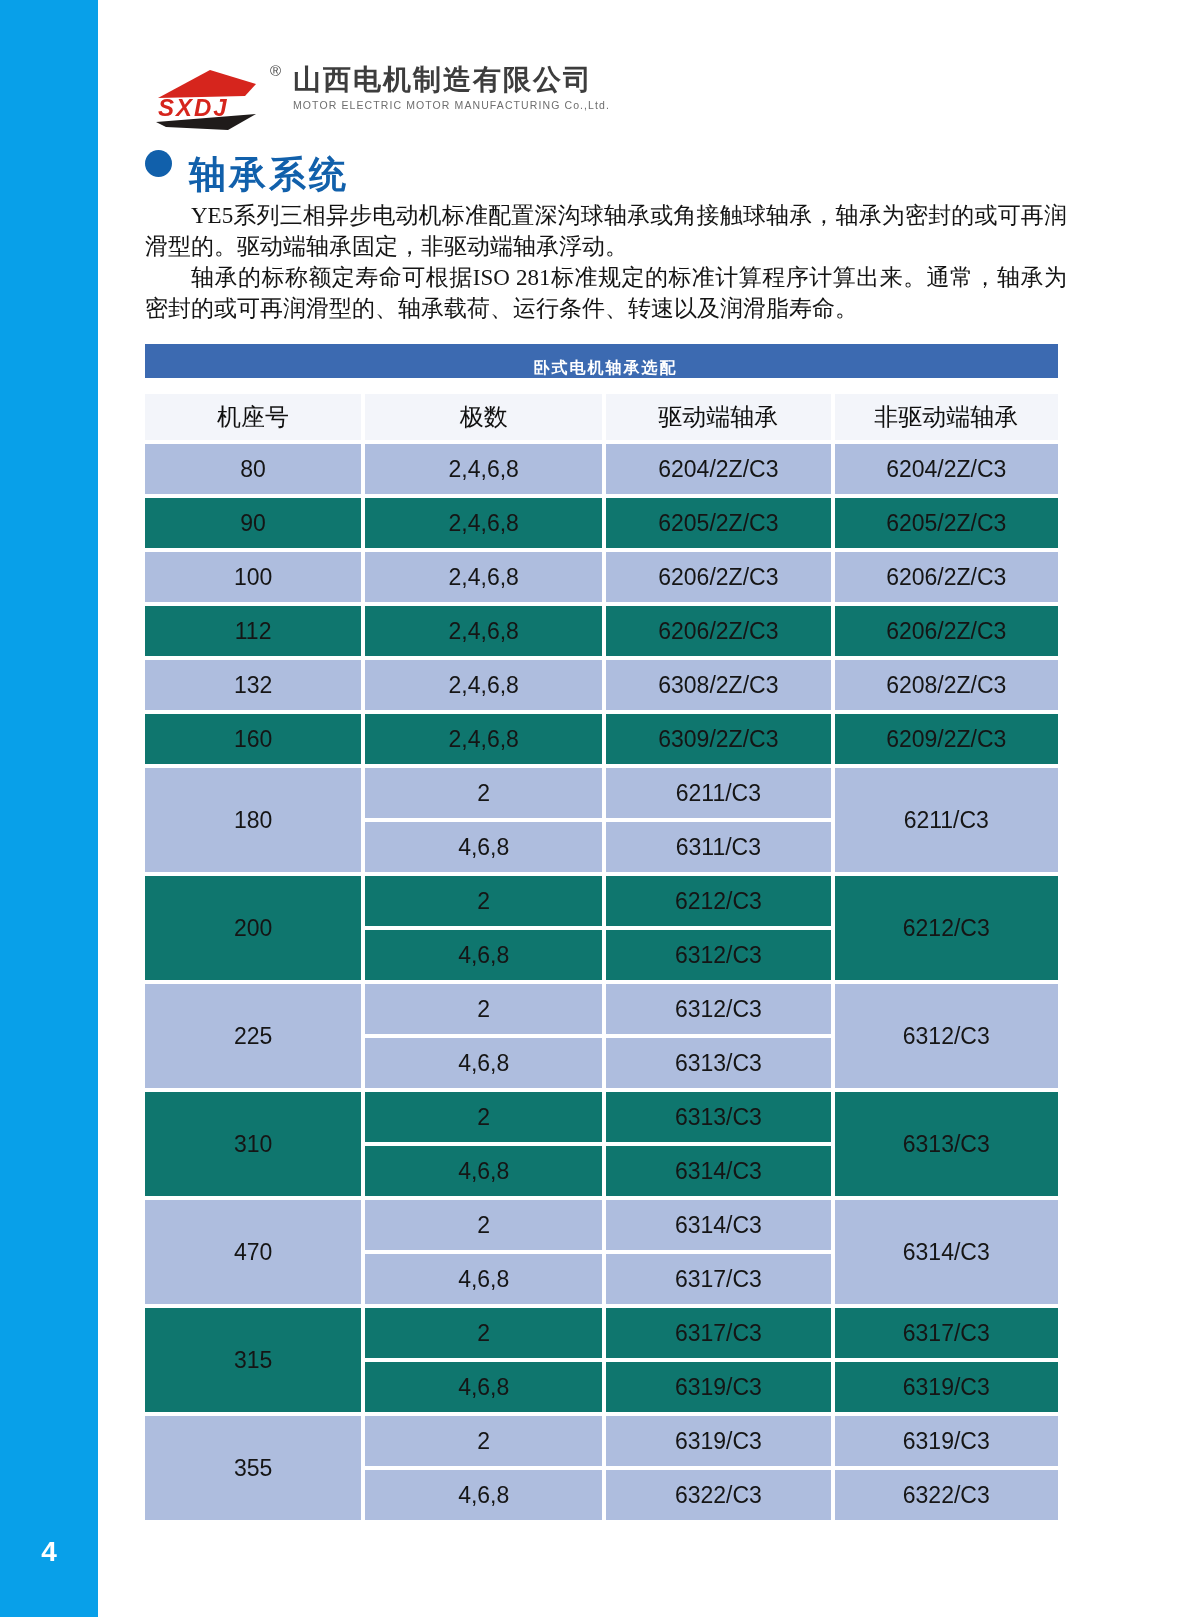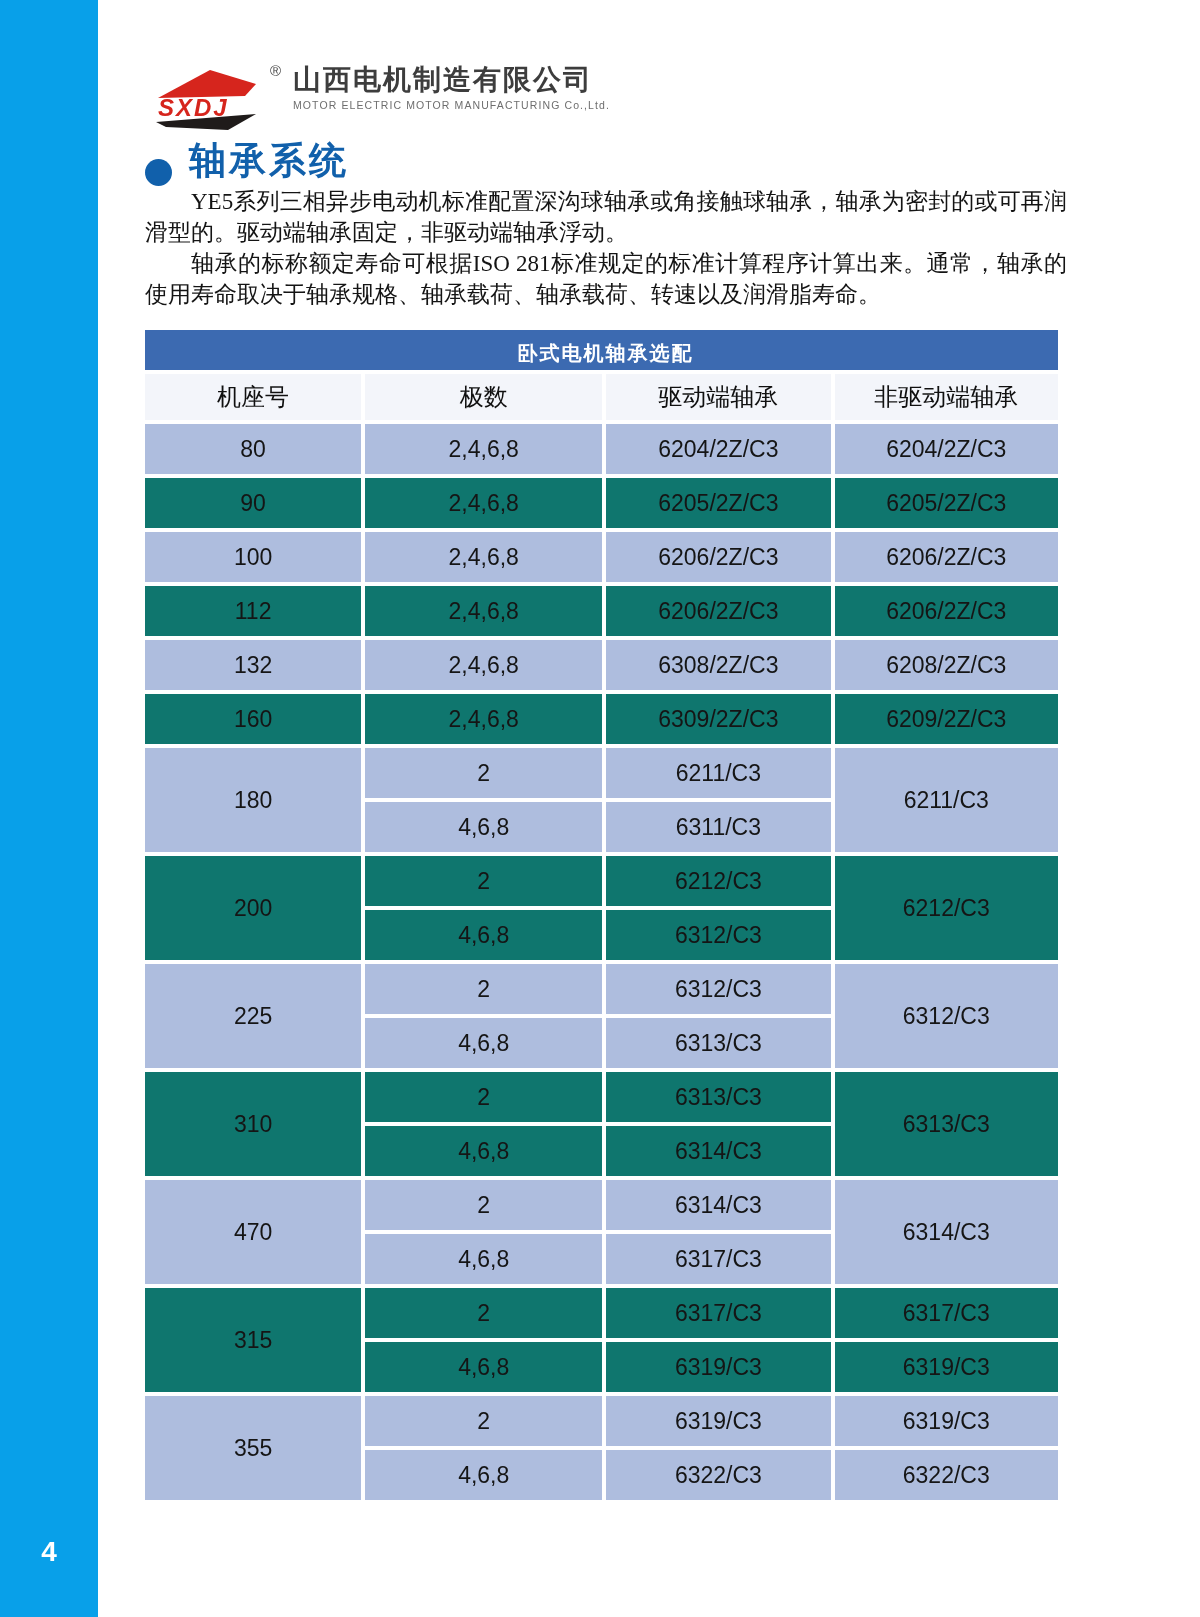--- a/index.html
+++ b/index.html
@@ -32,46 +32,46 @@
   }
   .brand-text { margin-left: 16px; }
   .brand-cn {
     font-size: 28px; font-weight: bold; color: #3d3d3d;
     letter-spacing: 2px; line-height: 1.15;
   }
   .brand-en {
     font-size: 10.5px; color: #6e6e6e; letter-spacing: 1.1px; margin-top: 3px;
   }
   
-  .section-head { margin-top: 4px; display: flex; align-items: flex-end; }
+  .section-head { margin-top: 18px; display: flex; align-items: flex-start; }
   .section-bullet {
     width: 27px; height: 27px; border-radius: 50%;
     background: #1160AB; flex: 0 0 auto;
   }
   .section-title {
     margin-left: 17px; color: #1160AB;
     font-size: 37px; font-weight: bold; letter-spacing: 3px;
   }
   
   .paras { width: 922px; }
   .para {
     font-family: "Liberation Serif", "DejaVu Serif", serif;
     font-size: 23px; line-height: 31px; color: #141414;
     text-indent: 2em; text-align: justify;
   }
   
   .table-wrap { margin-top: 20px; width: 913px; }
   .table-title {
-    height: 40px; line-height: 47px;
+    height: 34px; line-height: 47px;
     background: #3C6AB1; color: #ffffff;
-    text-align: center; font-size: 20px; font-weight: bold; letter-spacing: 2px; padding-left: 8px;
+    text-align: center; font-size: 16px; font-weight: bold; letter-spacing: 2px; padding-left: 8px;
   }
   table.bearing {
     border-collapse: separate; border-spacing: 4px;
-    width: calc(100% + 8px); margin: 0 -4px;
+    width: calc(100% + 8px); margin: 12px -4px;
     table-layout: fixed;
   }
   table.bearing td {
     text-align: center; vertical-align: middle;
     font-size: 23px; color: #151515;
     height: 50px; padding: 0 4px;
   }
   tr.head-row td {
     background: #F3F5FA; height: 46px;
     font-family: "Liberation Serif", "DejaVu Serif", serif;
@@ -103,21 +103,21 @@
     </div>
   </header>
 
   <div class="section-head">
     <span class="section-bullet"></span>
     <span class="section-title">轴承系统</span>
   </div>
 
   <div class="paras">
     <p class="para">YE5系列三相异步电动机标准配置深沟球轴承或角接触球轴承，轴承为密封的或可再润滑型的。驱动端轴承固定，非驱动端轴承浮动。</p>
-    <p class="para">轴承的标称额定寿命可根据ISO 281标准规定的标准计算程序计算出来。通常，轴承的使用寿命取决于轴承规格、轴承载荷、轴承载荷、转速以及润滑脂寿命。</p>
+    <p class="para">轴承的标称额定寿命可根据ISO 281标准规定的标准计算程序计算出来。通常，轴承为密封的或可再润滑型的、轴承载荷、运行条件、转速以及润滑脂寿命。</p>
   </div>
 
   <div class="table-wrap">
     <div class="table-title">卧式电机轴承选配</div>
     <table class="bearing" id="bearing-table">
       <colgroup>
         <col style="width:24%">
           <col style="width:26.3%">
           <col style="width:24.9%">
           <col style="width:24.8%">

